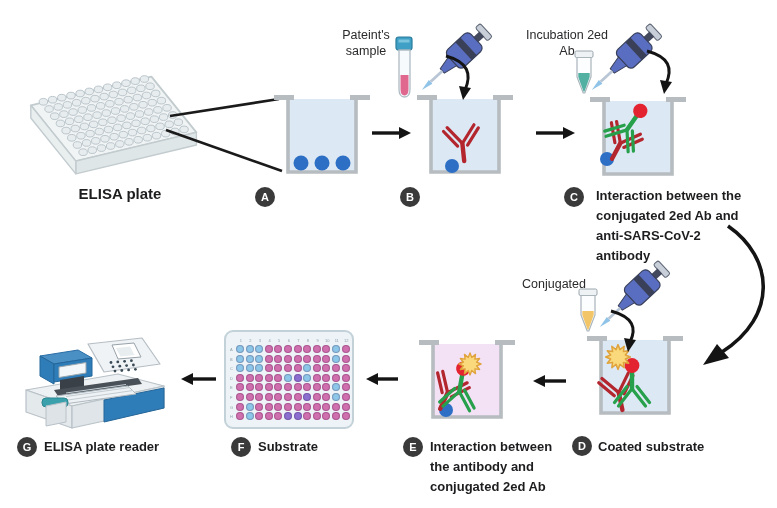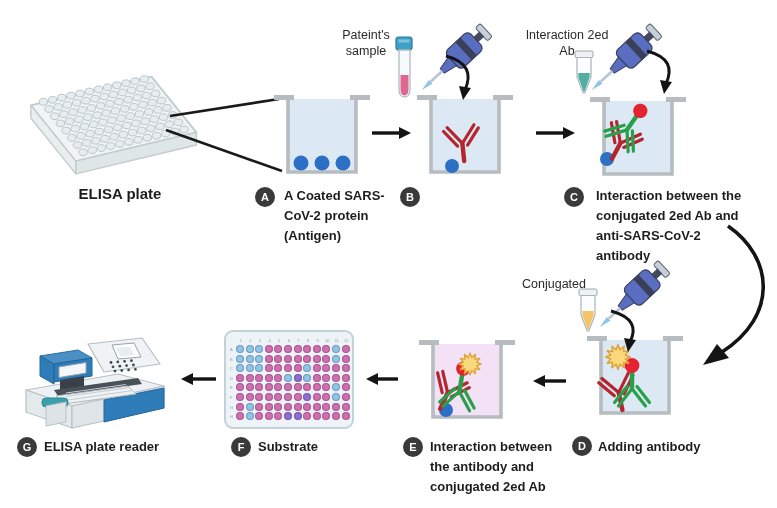--- a/index.html
+++ b/index.html
@@ -416,33 +416,32 @@
         <div class="incwell" style="background: rgb(208, 111, 174);"></div>
         <div class="incwell" style="background: rgb(208, 111, 174);"></div>
         <div class="incwell" style="background: rgb(208, 111, 174);"></div>
         <div class="incwell" style="background: rgb(208, 111, 174);"></div>
       </div>
   </div>
 
   <div class="abs annot" style="left:333px;top:27px;width:66px">Pateint's sample</div>
 
   <div class="abs plate-label" style="left:55px;top:185px;width:130px">ELISA plate</div>
-  <div class="abs annot" style="left:523px;top:27px;width:88px">Interaction 2ed Ab</div>
+  <div class="abs annot" style="left:523px;top:27px;width:88px">Incubation 2ed Ab</div>
   <div class="abs annot" style="left:520px;top:276px;width:68px">Conjugated</div>
 
   <div class="abs badge" style="left:255px;top:187px">A</div>
-  <div class="abs caption" style="left:284px;top:186px;width:110px">A Coated SARS-CoV-2 protein (Antigen)</div>
 
   <div class="abs badge" style="left:400px;top:187px">B</div>
 
   <div class="abs badge" style="left:564px;top:187px">C</div>
   <div class="abs caption" style="left:596px;top:186px;width:160px">Interaction between the conjugated 2ed Ab and anti-SARS-CoV-2 antibody</div>
 
   <div class="abs badge" style="left:572px;top:436px">D</div>
-  <div class="abs caption1" style="left:598px;top:437px">Adding antibody</div>
+  <div class="abs caption1" style="left:598px;top:437px">Coated substrate</div>
 
   <div class="abs badge" style="left:403px;top:437px">E</div>
   <div class="abs caption" style="left:430px;top:437px;width:128px">Interaction between the antibody and conjugated 2ed Ab</div>
 
   <div class="abs badge" style="left:231px;top:437px">F</div>
   <div class="abs caption1" style="left:258px;top:437px">Substrate</div>
 
   <div class="abs badge" style="left:17px;top:437px">G</div>
   <div class="abs caption1" style="left:44px;top:437px">ELISA plate reader</div>
 

